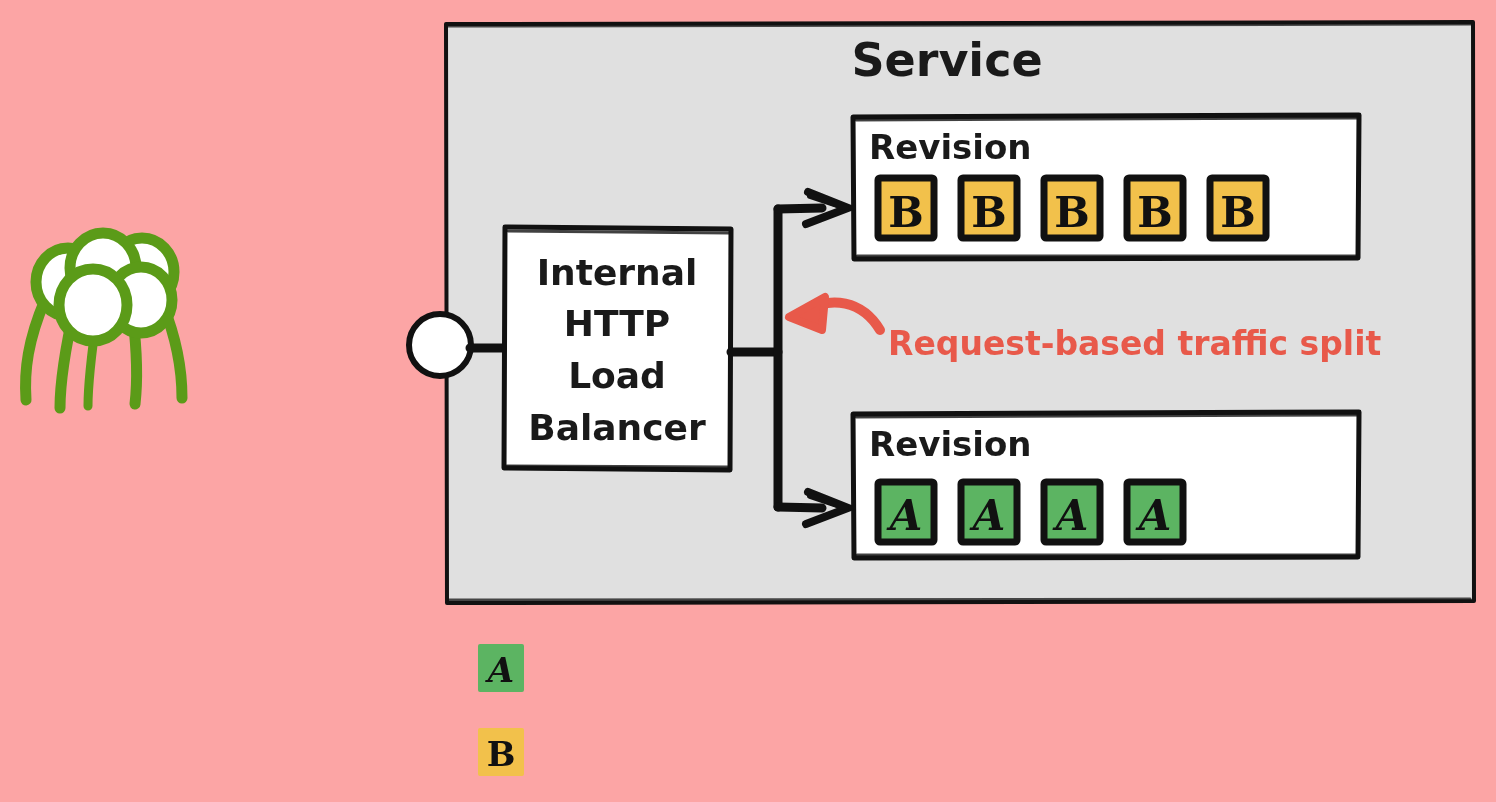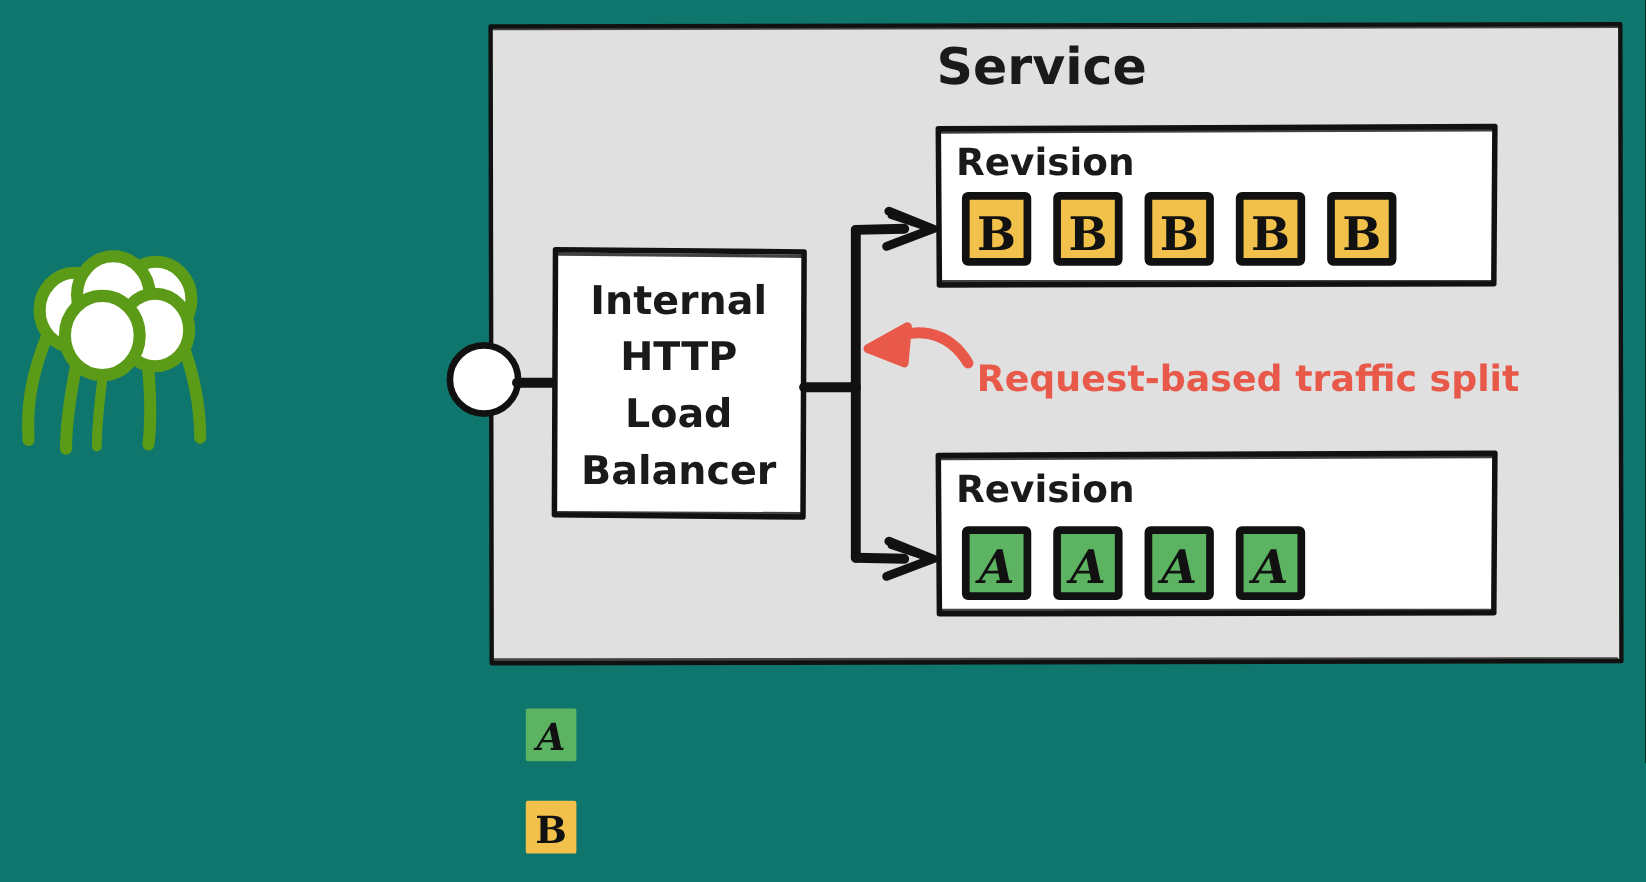--- a/index.html
+++ b/index.html
@@ -8,21 +8,21 @@
     padding: 0;
     background: #000000;
   }
   body {
     font-family: "DejaVu Sans", sans-serif;
   }
   #stage {
     position: relative;
     width: 1496px;
     height: 802px;
-    background: #0f766e;
+    background: #fca5a5;
     overflow: hidden;
   }
   #stage svg.layer {
     position: absolute;
     left: 0;
     top: 0;
     width: 1496px;
     height: 802px;
   }
   .hand-text {

